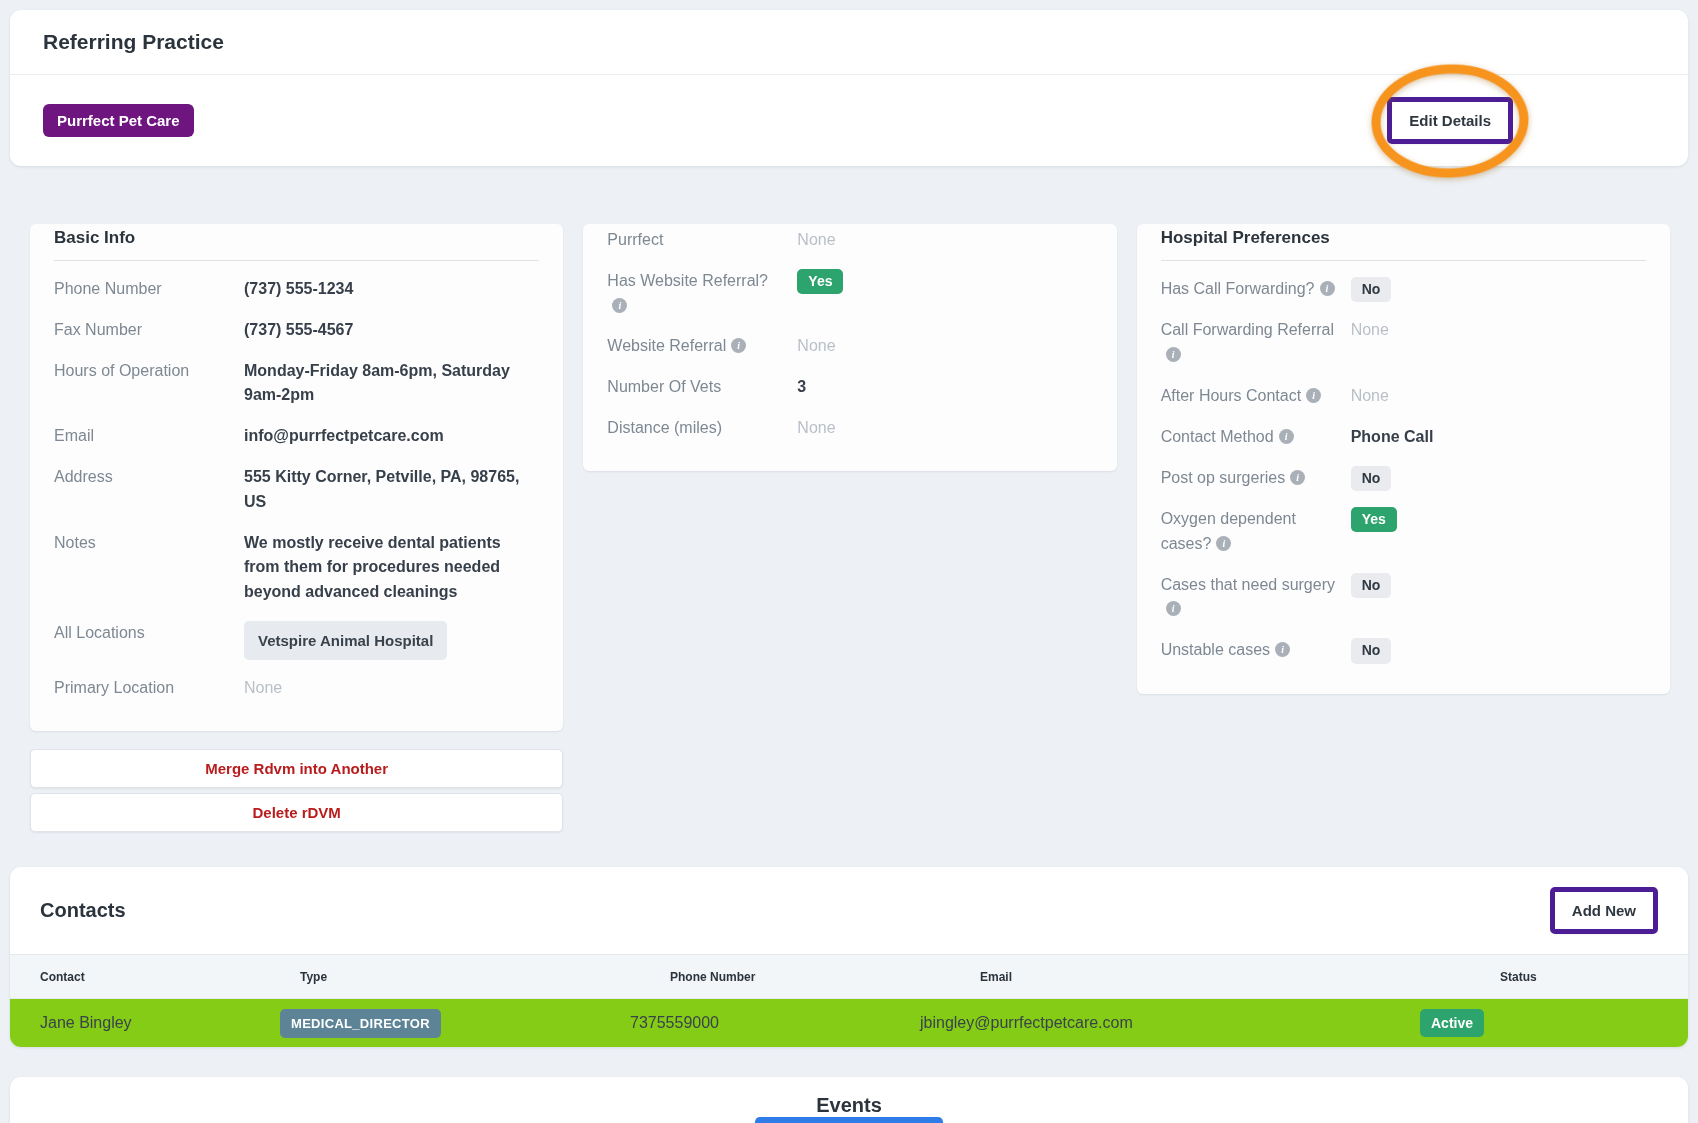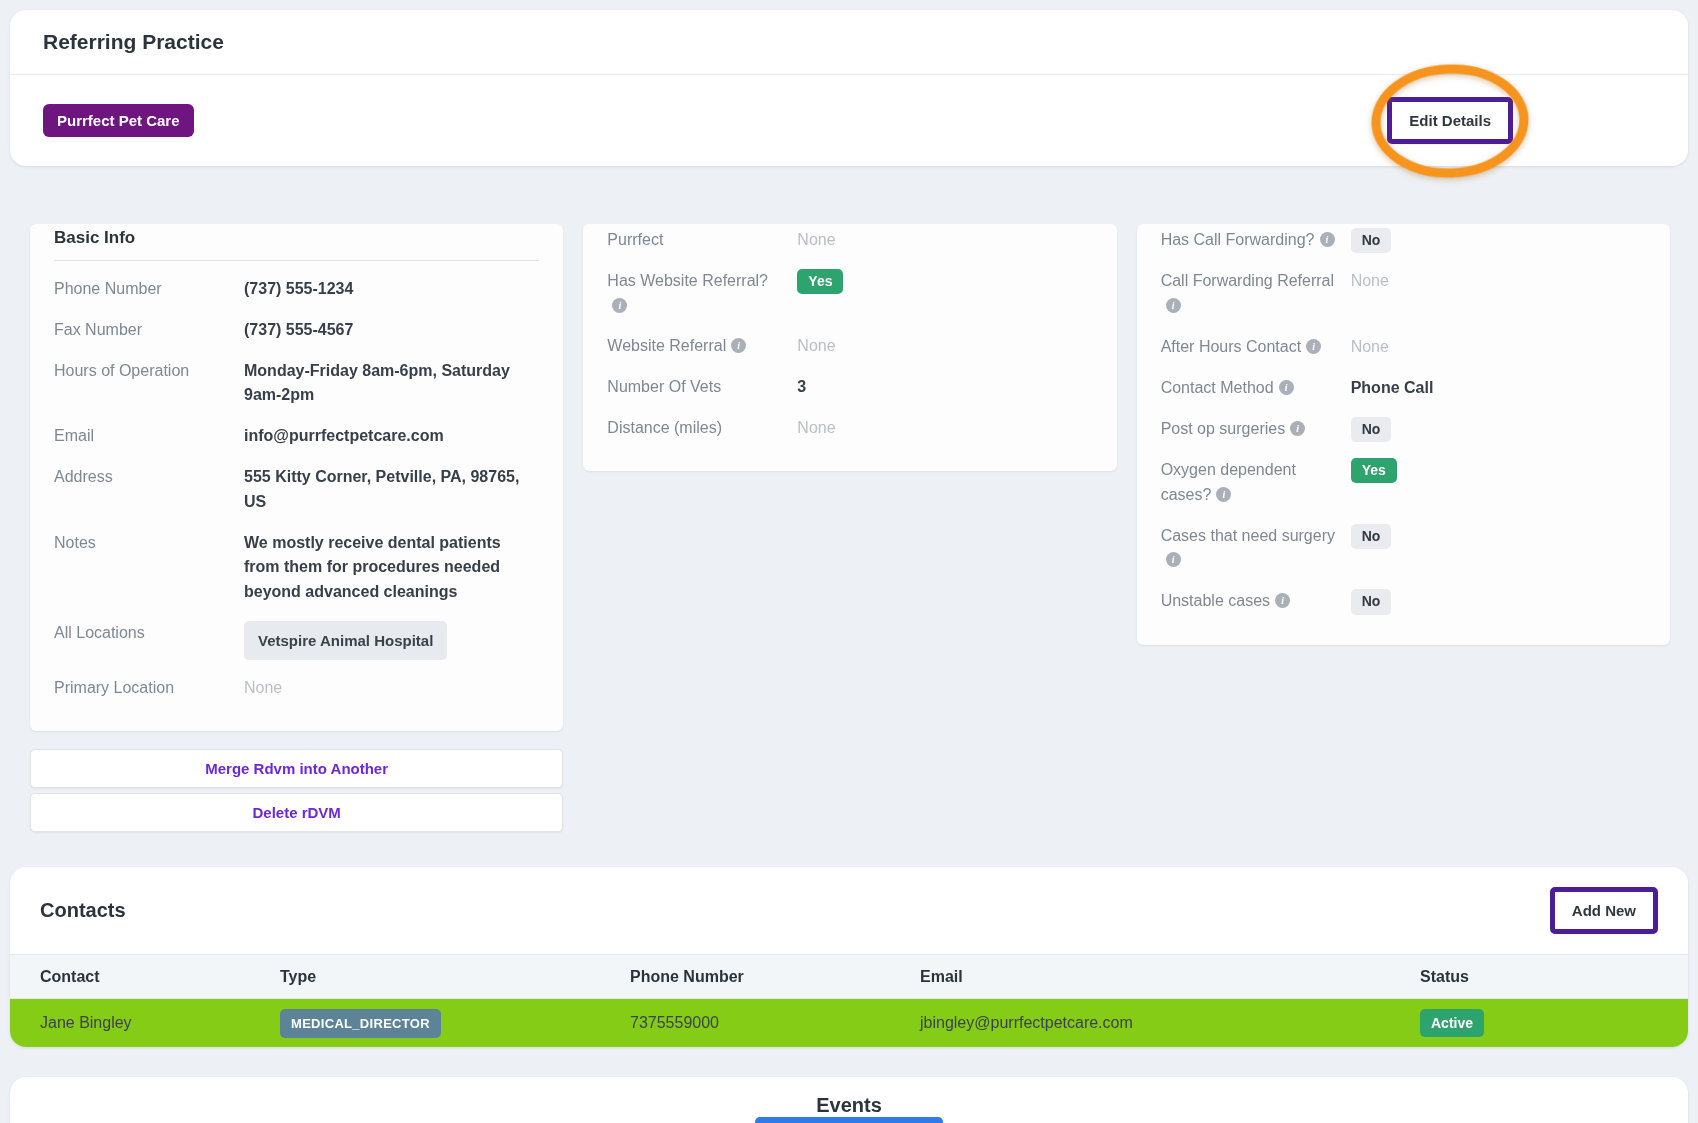--- a/index.html
+++ b/index.html
@@ -4,21 +4,21 @@
 <style>
   * { box-sizing: border-box; margin: 0; padding: 0; }
   html,body { width: 1698px; min-height: 1123px; }
   body {
     background: #edf1f6;
     font-family: "Liberation Sans", sans-serif;
     color: #37404a;
   }
   .card {
     background: #ffffff;
-    border-radius: 16px;
+    border-radius: 11px;
     box-shadow: 0 1px 3px rgba(23,43,58,.10);
   }
   
   .top-card { margin: 10px 10px 0; overflow: visible; }
   .top-card-header { padding: 20px 33px; border-bottom: 1px solid #e9edf1; }
   .page-title { font-size: 21px; font-weight: bold; color: #2b333c; }
   .badge-row {
     display: flex; align-items: center; justify-content: space-between;
     padding: 22px 33px; position: relative;
   }
@@ -70,38 +70,38 @@
   .pill-green { background: #2da36d; color: #fff; }
   .pill-gray  { background: #e9ebef; color: #303a42; }
   .chip {
     display: inline-block; background: #e7eaee; color: #3a434c;
     font-size: 15px; font-weight: bold; padding: 8px 14px; border-radius: 5px;
   }
   .stack-buttons { margin-top: 18px; }
   .btn-block {
     display: block; width: 100%; background: #fff; border: 1px solid #e0e4e9;
     border-radius: 5px; padding: 10px 8px; font-size: 15px; font-weight: bold;
-    color: #6d28d9; font-family: inherit; cursor: pointer; text-align: center;
+    color: #b91c1c; font-family: inherit; cursor: pointer; text-align: center;
     box-shadow: 0 1px 2px rgba(23,43,58,.07); margin-bottom: 5px;
   }
   
   .contacts-card { margin: 30px 10px 0; overflow: hidden; }
   .card-title-row {
     display: flex; align-items: center; justify-content: space-between;
     padding: 20px 30px;
   }
   .card-title { font-size: 20px; font-weight: bold; color: #2b333c; }
   .table-header, .table-row {
     display: grid;
     grid-template-columns: 240px 350px 290px 500px 1fr;
     align-items: center; padding: 0 30px;
   }
   .table-header {
     background: #f2f6f9; border-top: 1px solid #e4e9ed; border-bottom: 1px solid #e4e9ed;
-    height: 45px; font-size: 16px; font-weight: bold; color: #2b333c;
+    height: 45px; font-size: 12px; font-weight: bold; color: #2b333c; gap: 20px;
   }
   .table-row { height: 48px; background: #84cc16; font-size: 16px; color: #3a434c; }
   .type-badge {
     display: inline-block; background: #5d8496; color: #fff;
     font-size: 13px; font-weight: bold; padding: 7px 11px; border-radius: 5px;
     letter-spacing: .3px;
   }
   .status-badge {
     display: inline-block; background: #2da36d; color: #fff;
     font-size: 14px; font-weight: bold; padding: 6px 11px; border-radius: 5px;
@@ -204,20 +204,21 @@
       </div>
       <div class="info-row">
         <span class="info-label">Distance (miles)</span>
         <span class="info-value muted">None</span>
       </div>
     </div>
   </div>
 
   <div class="col">
     <div class="panel">
+      <div class="panel-heading">Hospital Preferences</div>
 
       <div class="info-row">
         <span class="info-label"><span>Has Call Forwarding?</span><span class="info-icon"></span></span>
         <span class="info-value"><span class="pill pill-gray">No</span></span>
       </div>
       <div class="info-row">
         <span class="info-label"><span>Call Forwarding Referral</span><span class="info-icon"></span></span>
         <span class="info-value muted">None</span>
       </div>
       <div class="info-row">

